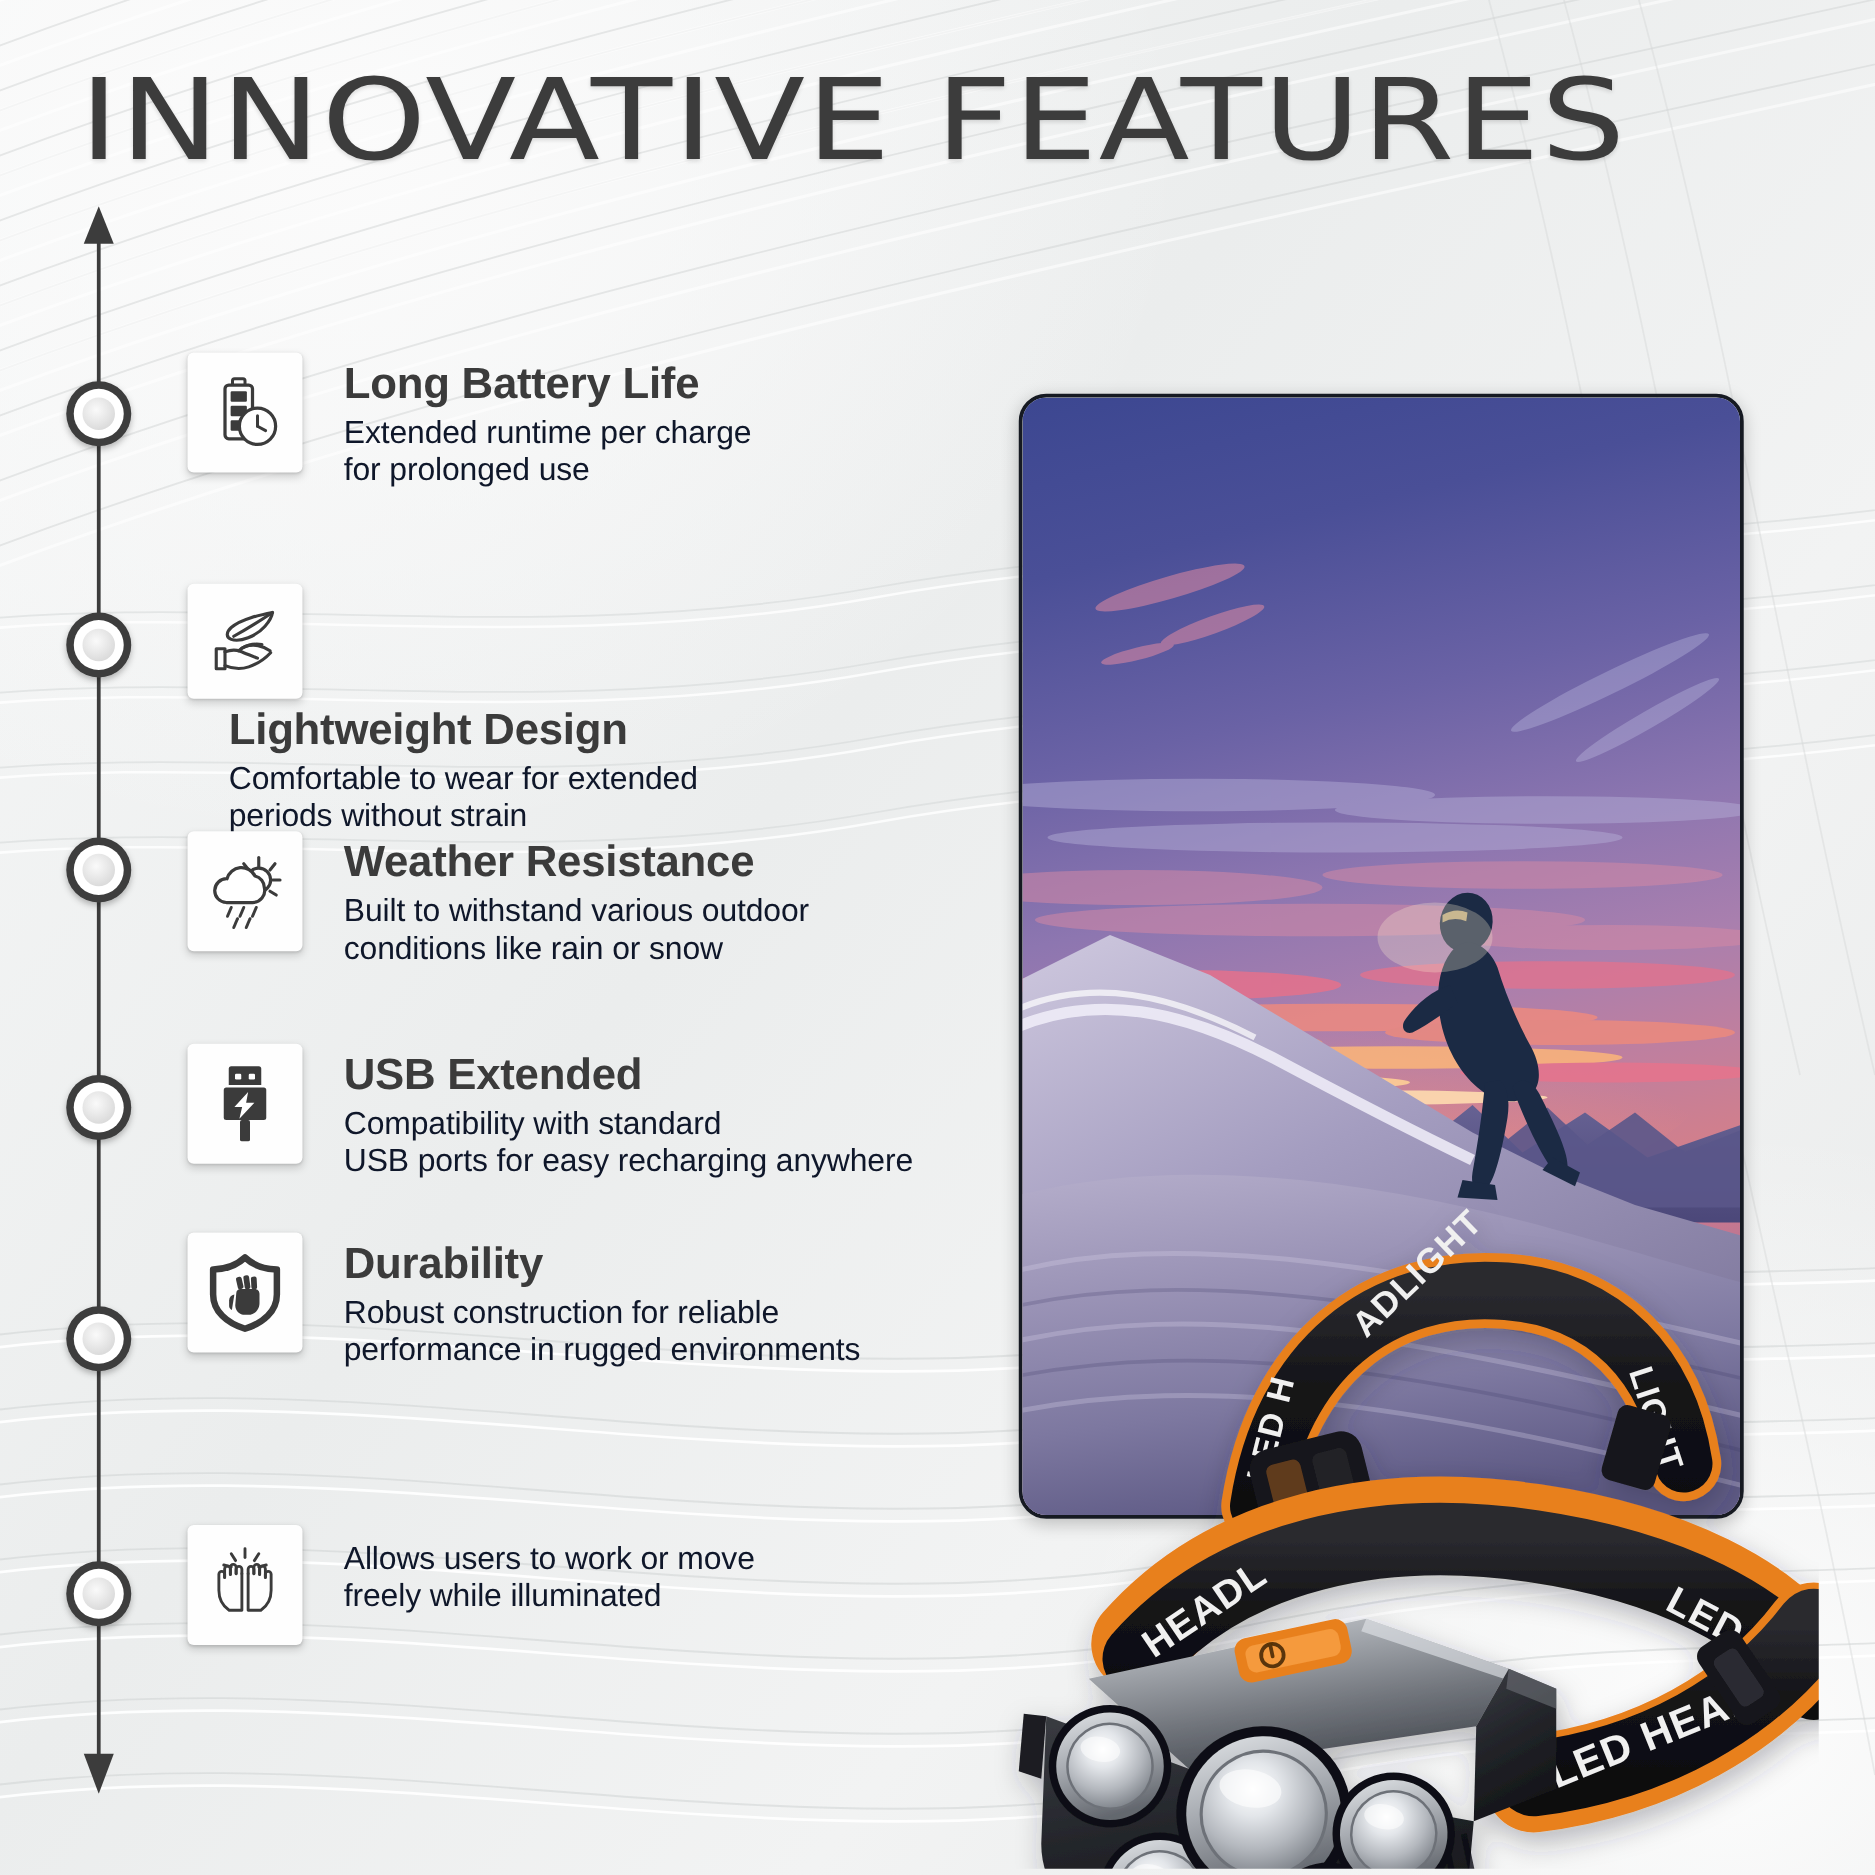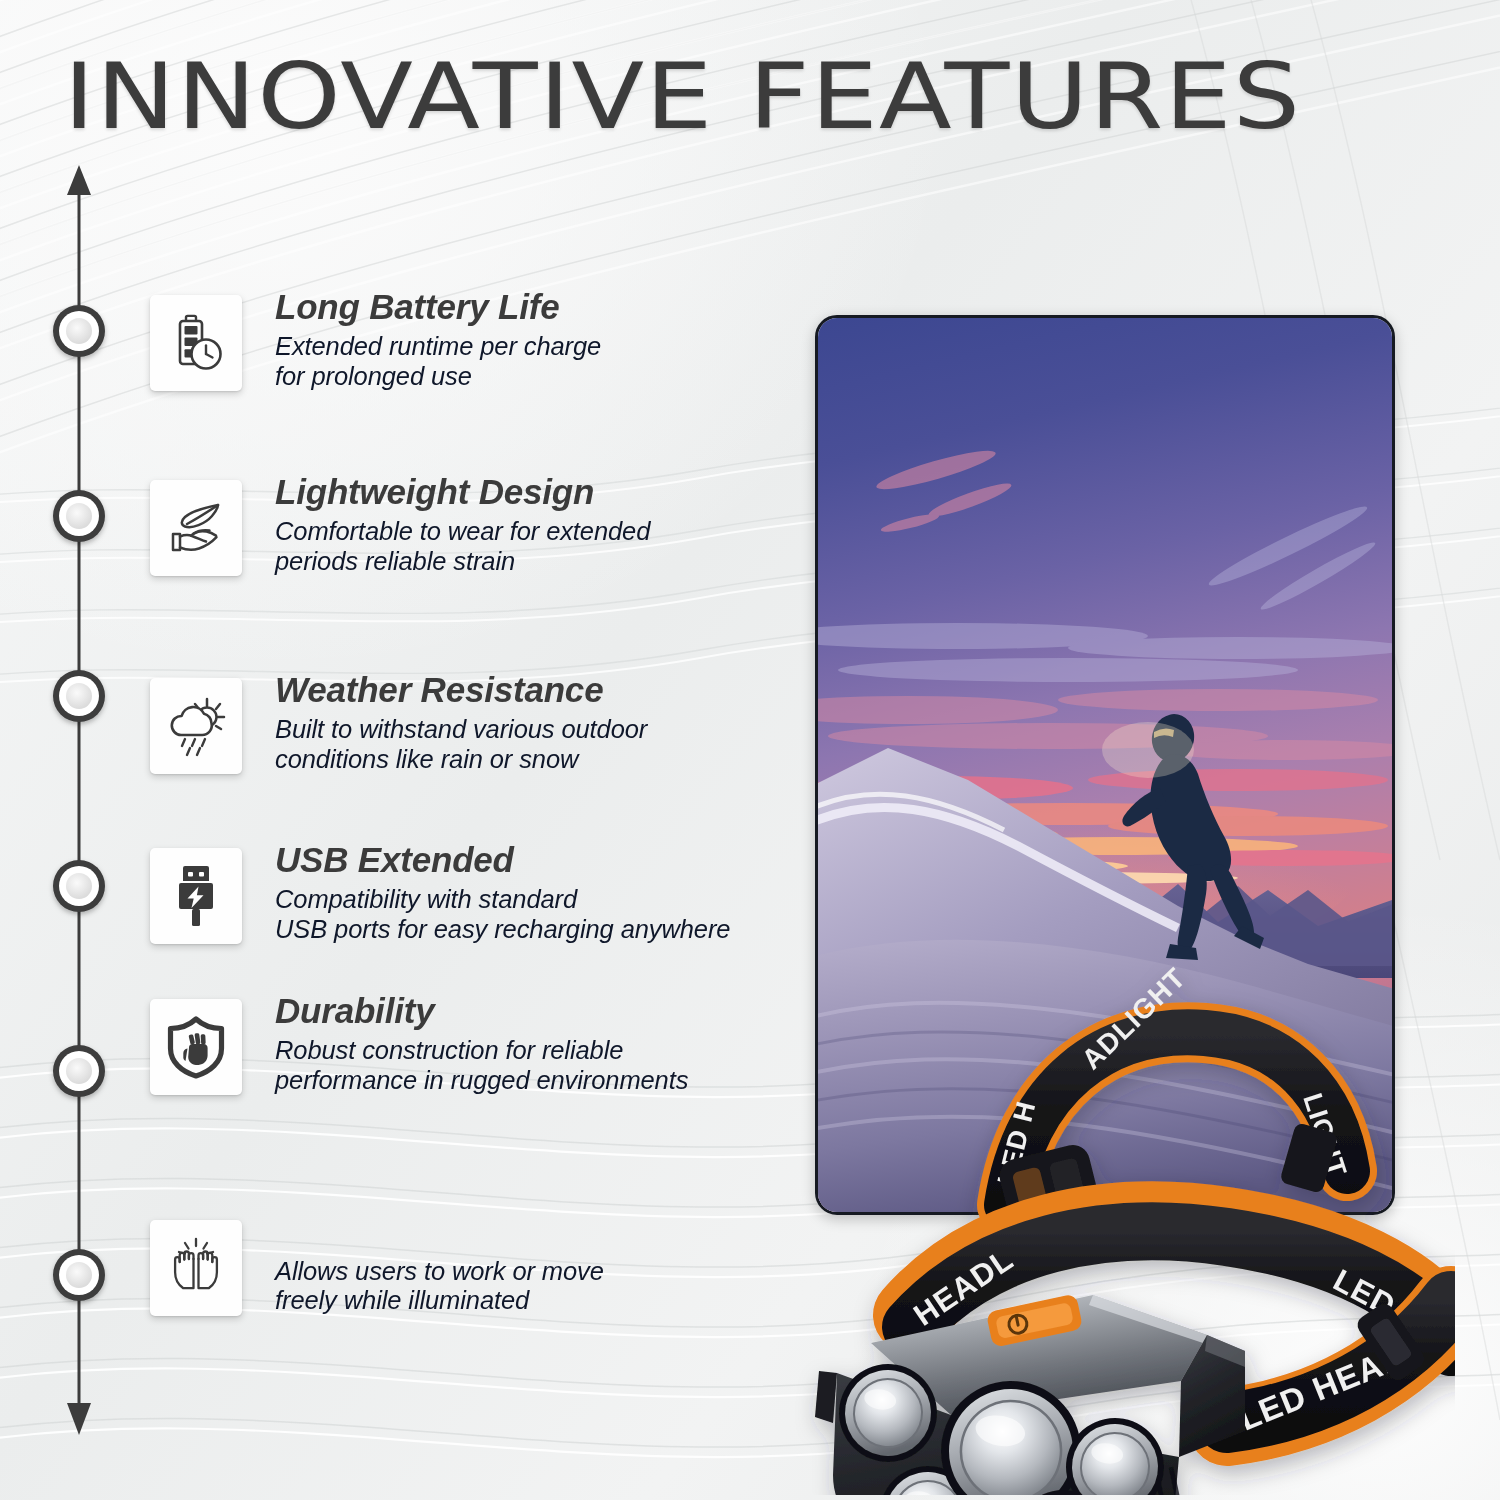--- a/index.html
+++ b/index.html
@@ -40,21 +40,21 @@
     transform-origin:center;
     font-family:"DejaVu Sans", sans-serif;
     text-shadow:0 2px 3px rgba(0,0,0,.14);
   }
 
   
   #timeline { position:absolute; left:46px; top:165px; width:100px; height:1270px; z-index:5; }
 
   
   #feature-list { position:absolute; left:150px; top:270px; width:640px; z-index:6; }
-  .feature-row { position:absolute; left:0; width:640px; display:flex; align-items:flex-end;font-style:italic; }
+  .feature-row { position:absolute; left:0; width:640px; display:flex; align-items:flex-start; }
   .icon-tile {
     width:92px; height:96px; flex:0 0 92px;
     background:#fefefe;
     border-radius:5px;
     box-shadow:0 3px 7px rgba(0,0,0,.17), 0 1px 2px rgba(0,0,0,.10);
     display:flex; align-items:center; justify-content:center;
   }
   .feature-text { margin-left:33px; padding-top:6px; }
   .feature-title {
     font-size:35px; line-height:1.06;
@@ -234,40 +234,40 @@
         </g>
       </svg>
     </div>
     <div class="feature-text">
       <div class="feature-title">Long Battery Life</div>
       <div class="feature-desc">Extended runtime per charge
 for prolonged use</div>
     </div>
   </div>
 
-  <div class="feature-row" style="top:197px;">
+  <div class="feature-row" style="top:197px;flex-direction:column;">
     <div class="icon-tile">
       <svg width="62" height="56" viewBox="0 0 62 56">
         <g fill="none" stroke="#3b3b3b" stroke-width="2.5" stroke-linecap="round" stroke-linejoin="round">
 
           <path d="M53,5 C43,7 28,10 20,17 C15.5,21 16,25 20,26.5 C27,29 40,24 47,16 C50.5,12 52.5,8.5 53,5 Z"></path>
           <path d="M53,5 C44,11 33,18 22,24"></path>
 
           <path d="M8,34 h7 v16 H8 z"></path>
           <path d="M15,36.5 C19,35 23,34.5 27,36 C31.5,37.7 37,40 41,41.5"></path>
           <path d="M26,35.5 C30,32 36,30.5 41.5,31.5 C45,32.2 48,33.6 51,35.6"></path>
           <path d="M28.5,33.6 C33,30.8 39,29.8 44.5,30.6"></path>
           <path d="M15,47.5 C21,50 28,50.5 34,48.5 C41,46.2 47,42 51.5,37.2"></path>
         </g>
       </svg>
     </div>
     <div class="feature-text">
       <div class="feature-title">Lightweight Design</div>
       <div class="feature-desc">Comfortable to wear for extended
-periods reliable strain</div>
+periods without strain</div>
     </div>
   </div>
 
   <div class="feature-row" style="top:375px;margin-top:20px;">
     <div class="icon-tile">
       <svg width="62" height="62" viewBox="0 0 62 62">
         <g stroke="#3b3b3b" stroke-width="2.5" stroke-linecap="round" fill="none">
 
           <line x1="42" y1="4" x2="42" y2="11"></line>
           <line x1="55" y1="9" x2="51" y2="14"></line>

